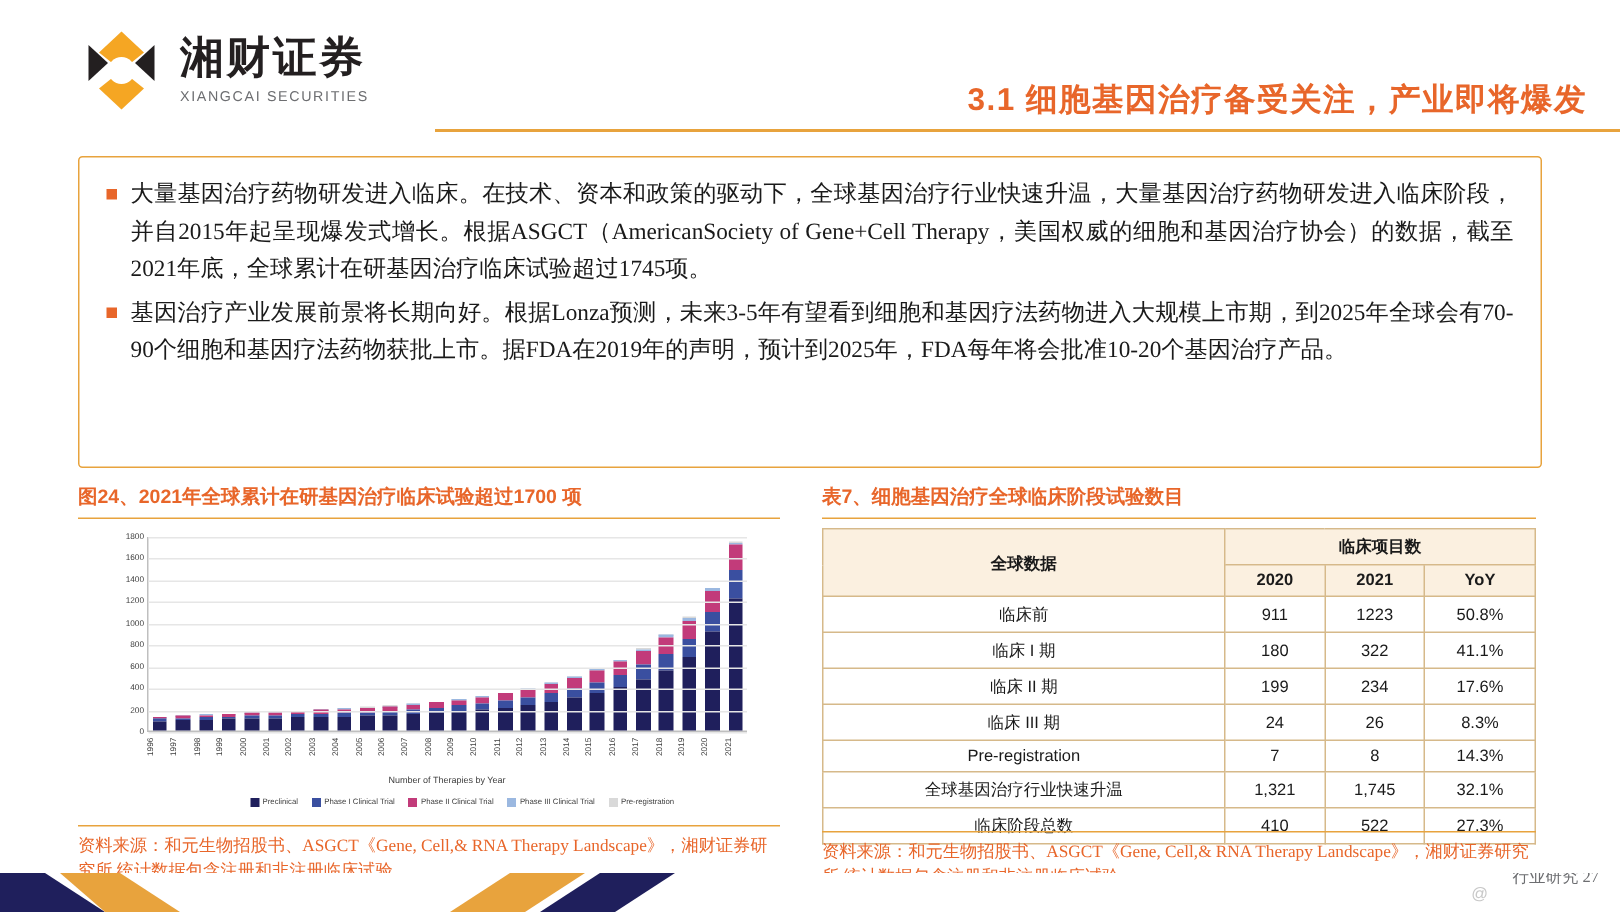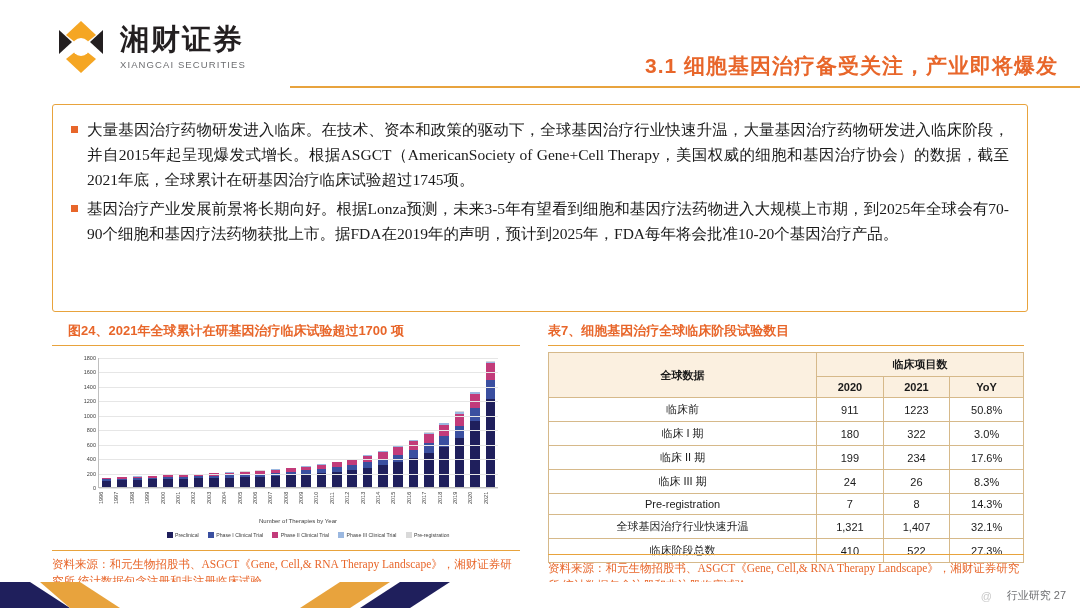--- a/index.html
+++ b/index.html
@@ -35,21 +35,21 @@
     width:7px; height:7px; background:#e8662a; margin-top:9px; margin-right:9px; flex:0 0 auto;
   }
   .bullet-text {
     font-size:15.5px; color:#1a1a1a; line-height:1.62; text-align:justify;
   }
   
   .fig-cap {
     position:absolute; font-family:"Liberation Sans", sans-serif;
     font-size:13px; color:#e8662a; font-weight:bold;
   }
-  .fig-cap-left { left:68px; top:322px; }
+  .fig-cap-left { left:52px; top:322px; }
   .fig-cap-right { left:548px; top:322px; }
   .cap-rule { position:absolute; height:1px; background:#e8a33d; }
   .cap-rule-left { left:52px; top:345px; width:468px; }
   .cap-rule-right { left:548px; top:345px; width:476px; }
 
   
   .chart-area { position:absolute; left:52px; top:352px; width:468px; height:190px; }
   .chart-plot { position:absolute; left:46px; top:6px; width:400px; height:130px; border-left:1px solid #bfbfbf; border-bottom:1px solid #bfbfbf; }
   .ytick { position:absolute; right:100%; margin-right:3px; font-family:"Liberation Sans", sans-serif; font-size:5.5px; color:#404040; transform:translateY(-50%); white-space:nowrap;}
   .gridline { position:absolute; left:0; width:100%; height:1px; background:#e6e6e6;}
@@ -75,21 +75,21 @@
   .tbl tbody td:first-child { }
   
   .src { position:absolute; font-family:"Liberation Serif", serif; font-size:11.5px; color:#e8662a; line-height:1.5;}
   .src-left { left:52px; top:556px; width:470px; }
   .src-right { left:548px; top:560px; width:476px; }
   .src-rule { position:absolute; height:1px; background:#e8a33d; }
   .src-rule-left { left:52px; top:550px; width:468px; }
   .src-rule-right { left:548px; top:554px; width:476px; }
   
   .footer-band { position:absolute; left:0; bottom:0; width:1080px; height:26px; background:#fff; overflow:hidden;}
-  .footer-note { position:absolute; right:14px; bottom:5px; font-family:Liberation Sans, sans-serif;
+  .footer-note { position:absolute; right:14px; bottom:16px; font-family:Liberation Serif, serif;
                  font-size:11px; color:#6d6e71;}
   .wm { position:absolute; right:88px; bottom:6px; font-family:"Liberation Sans", sans-serif; font-size:11px; color:#c8c8c8;}
 </style>
 </head>
 <body>
 
 <div class="header">
   <div class="logo-wrap">
     <div class="logo-mark">
       <svg width="58" height="58" viewBox="0 0 58 58">
@@ -455,21 +455,21 @@
       <tr>
         <td>临床前</td>
         <td>911</td>
         <td>1223</td>
         <td>50.8%</td>
       </tr>
       <tr>
         <td>临床 I 期</td>
         <td>180</td>
         <td>322</td>
-        <td>3.0%</td>
+        <td>41.1%</td>
       </tr>
       <tr>
         <td>临床 II 期</td>
         <td>199</td>
         <td>234</td>
         <td>17.6%</td>
       </tr>
       <tr>
         <td>临床 III 期</td>
         <td>24</td>
@@ -478,21 +478,21 @@
       </tr>
       <tr>
         <td>Pre-registration</td>
         <td>7</td>
         <td>8</td>
         <td>14.3%</td>
       </tr>
       <tr>
         <td>全球基因治疗行业快速升温</td>
         <td>1,321</td>
-        <td>1,407</td>
+        <td>1,745</td>
         <td>32.1%</td>
       </tr>
       <tr>
         <td>临床阶段总数</td>
         <td>410</td>
         <td>522</td>
         <td>27.3%</td>
       </tr>
     </tbody>
 </table>

